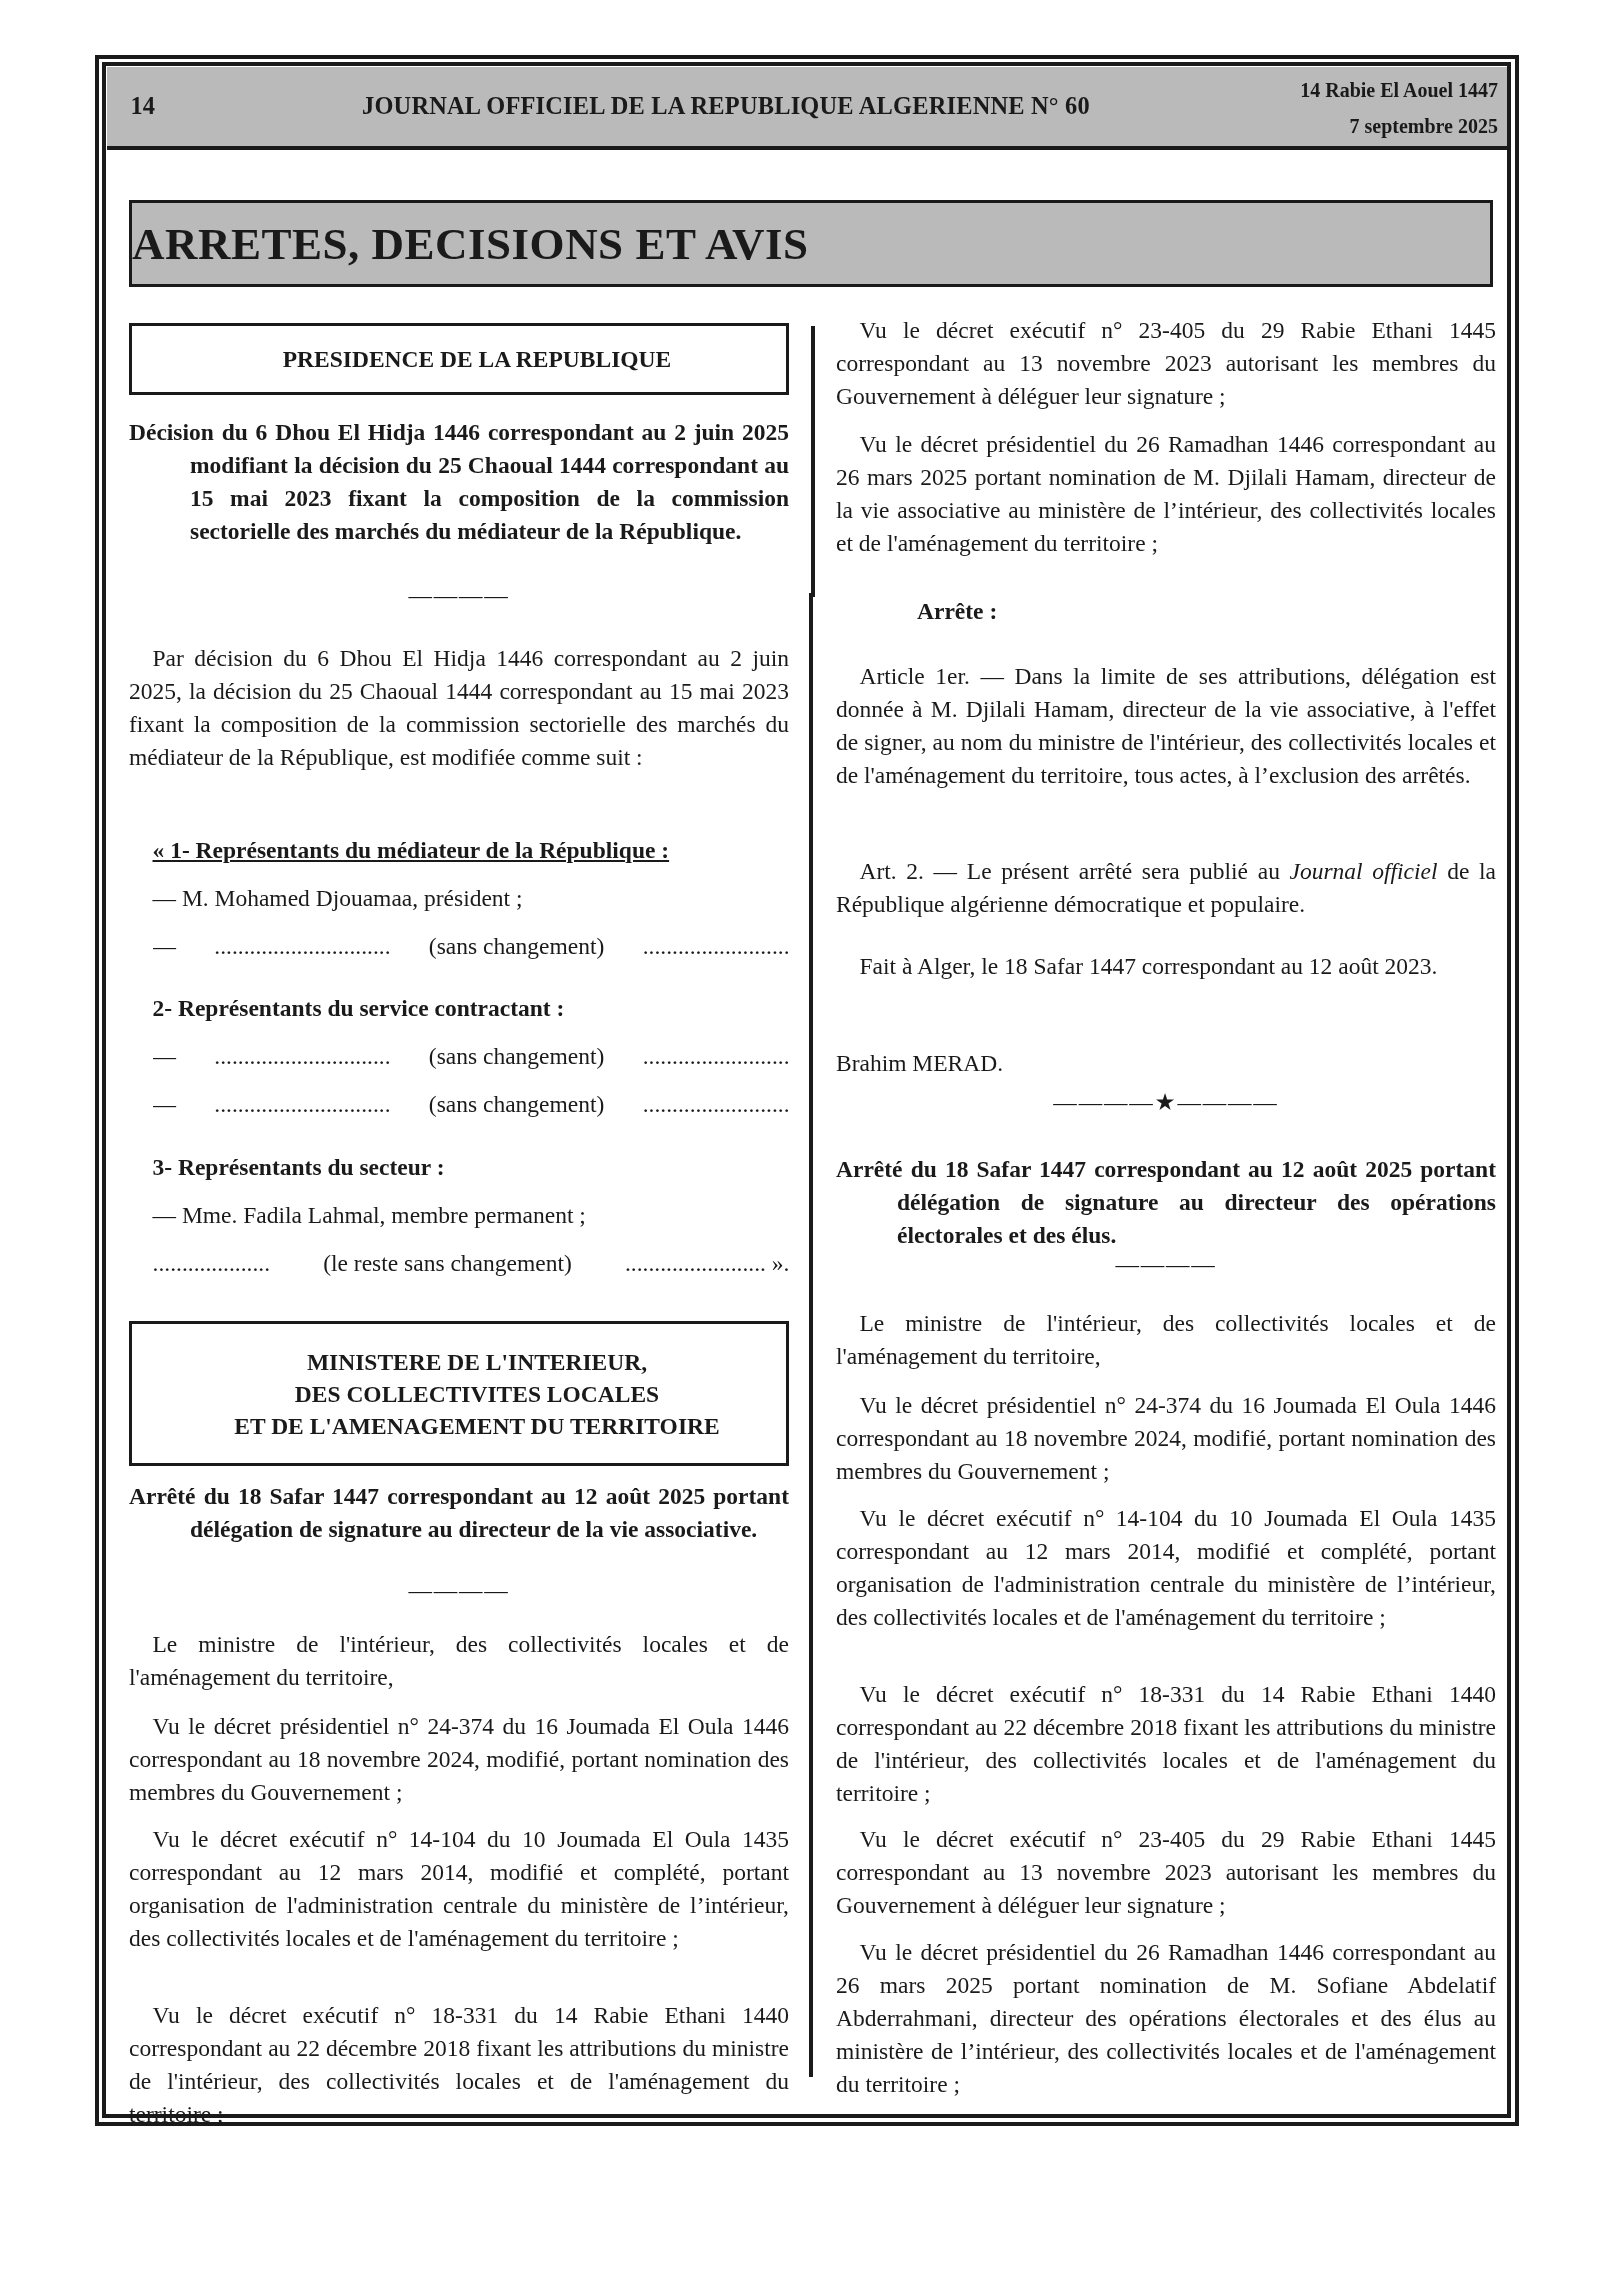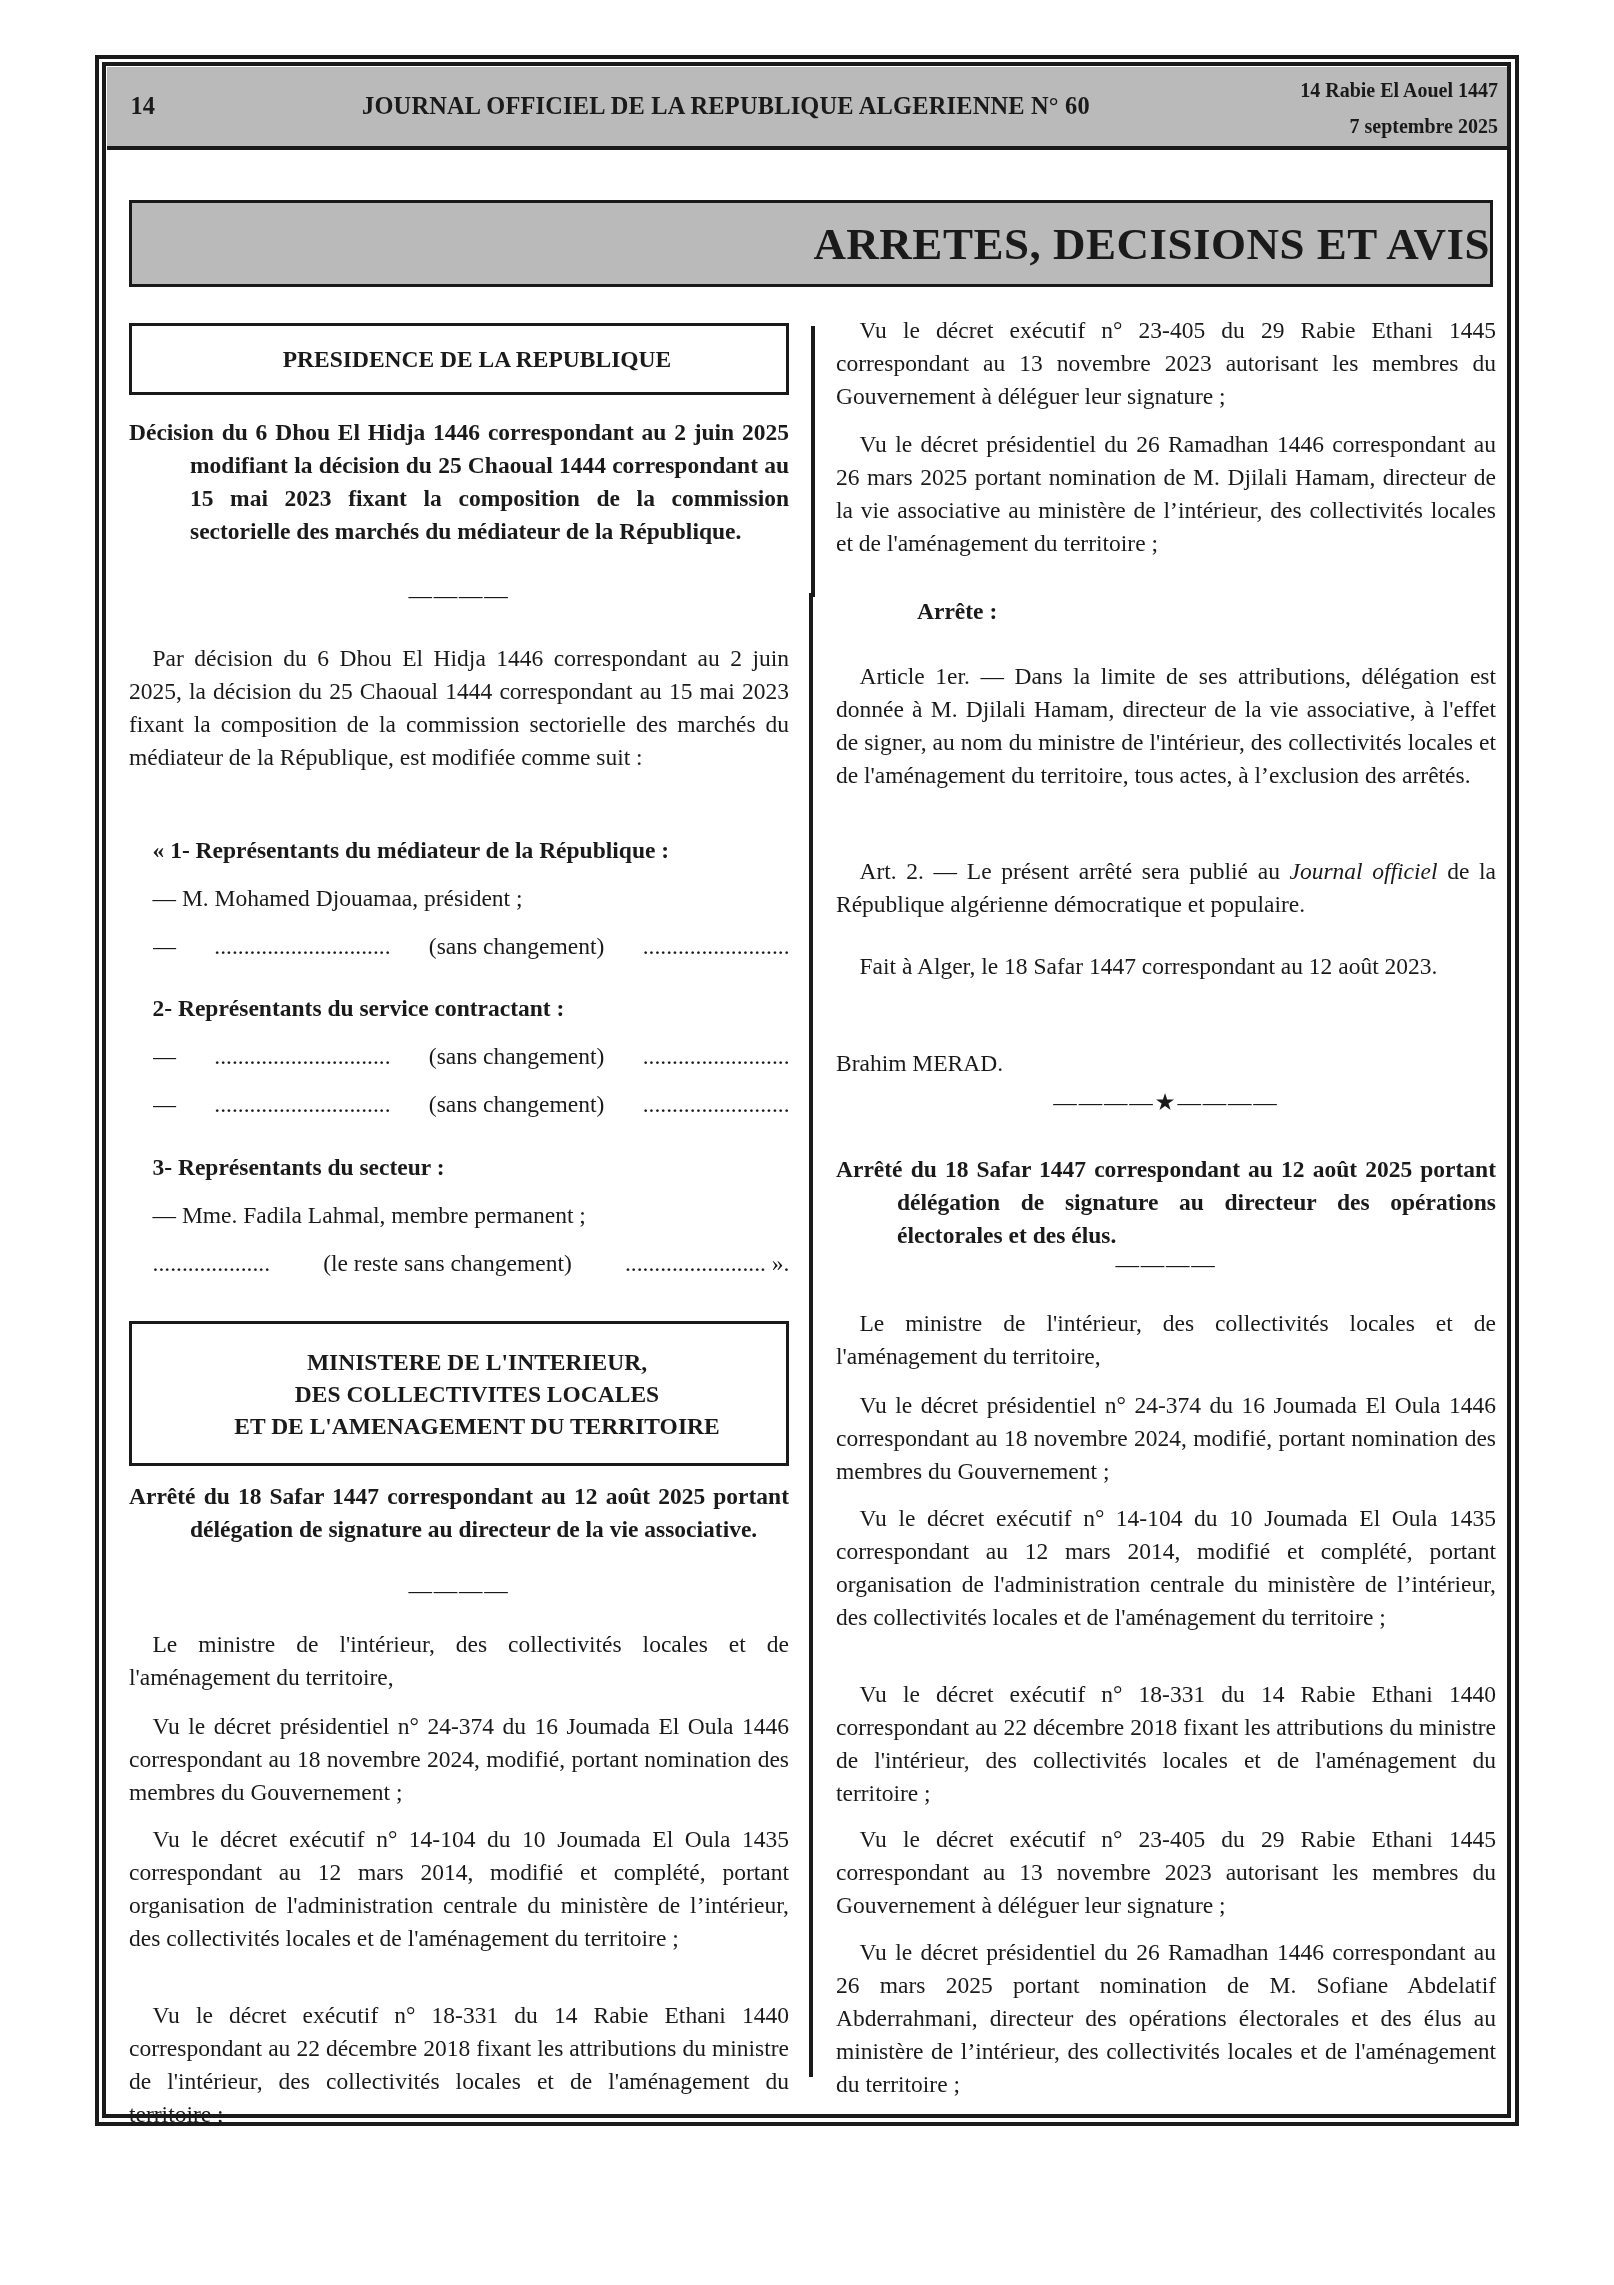--- a/index.html
+++ b/index.html
@@ -19,21 +19,21 @@
     position: absolute; left: 107px; top: 67px; width: 1400px; height: 83px;
     background: #bababa; border-bottom: 4.5px solid #1a1a1a;
   }
   .hdr-page { position: absolute; left: 23.5px; top: 25px; font-weight: bold; font-size: 24.4px; }
   .hdr-title { position: absolute; left: 235px; top: 25px; font-weight: bold; font-size: 24.4px; letter-spacing: 0.2px; margin-left: 20px; }
   .hdr-dates { position: absolute; right: 9px; top: 5.4px; text-align: right; font-weight: bold; font-size: 20px; line-height: 36px; }
 
   .banner {
     position: absolute; left: 129px; top: 200px; width: 1364px; height: 87px;
     background: #bababa; border: 3.6px solid #1a1a1a; border-bottom-width: 3.6px;
-    display: flex; align-items: center; justify-content: flex-end;
+    display: flex; align-items: center; justify-content: flex-start;
   }
   .banner span { font-weight: bold; font-size: 45px; letter-spacing: 0.5px; }
 
   .col-sep-top { position: absolute; left: 811px; top: 326px; width: 3.6px; height: 271px; background: #1a1a1a; }
   .col-sep { position: absolute; left: 809px; top: 593px; width: 3.6px; height: 1484px; background: #1a1a1a; }
 
   .col { position: absolute; top: 0; font-size: 23.5px; line-height: 33px; }
   .col-left { left: 129px; width: 660px; }
   .col-right { left: 836px; width: 660px; }
 
@@ -76,21 +76,21 @@
 <div class="col col-left">
   <div class="box" style="left:0; top:323px; width:660px; height:72px;padding-left:36px;">
     <span>PRESIDENCE DE LA REPUBLIQUE</span>
   </div>
 
   <div class="p bold hanging" style="left:0; top:416px; width:660px;">Décision du 6 Dhou El Hidja 1446 correspondant au 2 juin 2025 modifiant la décision du  25 Chaoual 1444 correspondant au 15 mai 2023 fixant la composition de la commission sectorielle des marchés du médiateur de la République.</div>
   <div class="sep" style="left:0; top:579px; width:660px;">————</div>
 
   <div class="p indent" style="left:0; top:642px; width:660px;">Par décision du 6 Dhou El Hidja 1446 correspondant au 2 juin 2025, la décision du  25 Chaoual 1444 correspondant au 15 mai 2023 fixant la composition de la commission sectorielle des marchés du médiateur de la République, est modifiée comme suit :</div>
 
-  <div class="p bold" style="left:23.5px; top:834px; width:637px;">« 1- Représentants du médiateur de la République :</div>
+  <div class="p bold" style="left:23.5px; top:834px; width:637px;text-decoration:underline;">« 1- Représentants du médiateur de la République :</div>
   <div class="p" style="left:23.5px; top:882px; width:637px;">— M. Mohamed Djouamaa, président ;</div>
   <div class="p dotrow" style="left:23.5px; top:930px; width:637px;">
     <span>—</span>
     <span>..............................</span>
     <span>(sans changement)</span>
     <span>.........................</span>
   </div>
 
   <div class="p bold" style="left:23.5px; top:992px; width:637px;">2- Représentants du service contractant :</div>
   <div class="p dotrow" style="left:23.5px; top:1040px; width:637px;">

